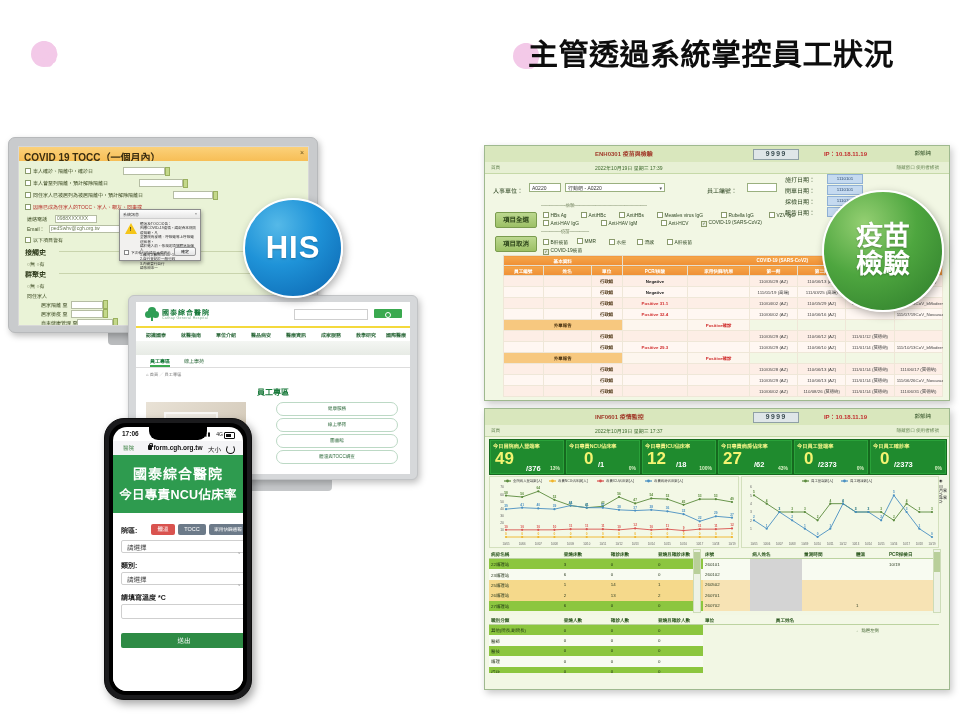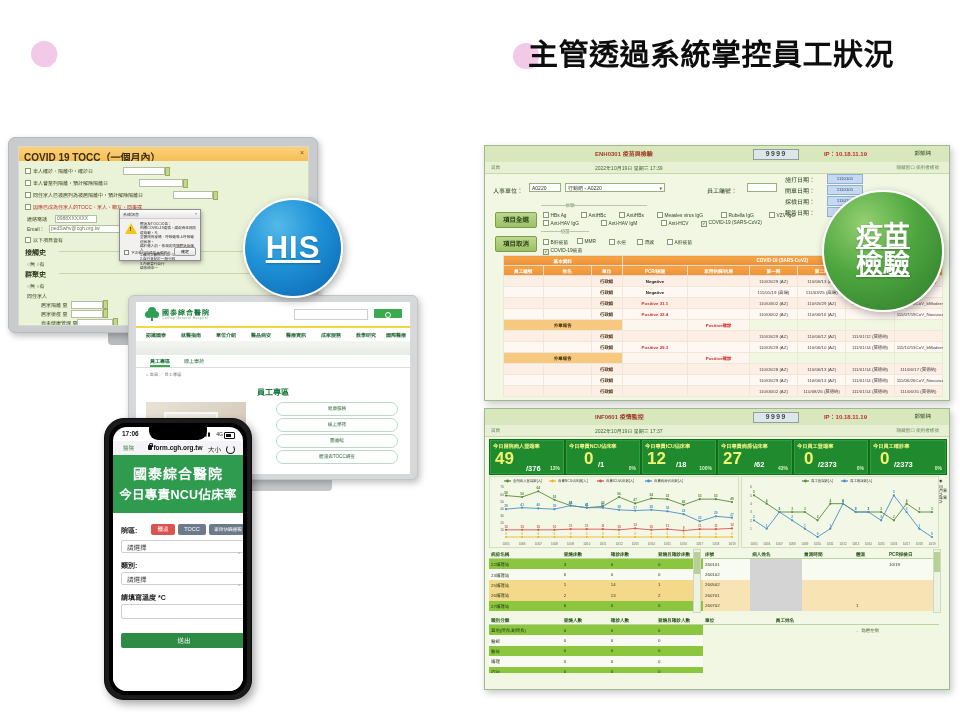--- a/index.html
+++ b/index.html
@@ -201,21 +201,21 @@
   .dt th{font-size:4.6px;font-weight:bold;color:#2f5a22;background:#f3f8e6;border-bottom:1px solid #bcd3a0;padding:1.5px 2px;text-align:left;}
   .dt td{font-size:4.4px;color:#2c3c22;padding:1.2px 2px;height:8px;}
   .dt tr.g td{background:#8cc63f;color:#223814;}
   .dt tr.y td{background:#f5d98b;}
   .dt tr.w td{background:#f8fbf1;}
   .scrollbar{position:absolute;width:5px;background:#edf2e5;border:1px solid #cddcb8;}
   .scrollbar .thumb{position:absolute;left:0;width:100%;background:#b9cf9a;}
 
   
   .badge{position:absolute;border-radius:50%;display:flex;align-items:center;justify-content:center;
-    flex-direction:column;text-align:right;box-shadow:2px 3px 8px rgba(0,0,0,.3);color:#fff;font-weight:bold;text-decoration:underline;}
+    flex-direction:column;text-align:right;box-shadow:2px 3px 8px rgba(0,0,0,.3);color:#fff;font-weight:bold;}
   .badge.blue{background:radial-gradient(circle at 34% 26%,#55b9e8 0%,#1f93d8 42%,#0a63ae 100%);
     border:2.5px solid #ffffff;}
   .badge.green{background:radial-gradient(circle at 34% 26%,#94cf72 0%,#4ea63f 45%,#2c7a2a 100%);
     border:2.5px solid #ffffff;}
   .badge span{display:block;line-height:1.02;text-shadow:0 1px 2px rgba(0,0,0,.25);}
 
   .b-his{left:243px;top:198px;width:96px;height:96px;font-size:31px;letter-spacing:1px;}
   .b-web{left:352px;top:457px;width:100px;height:100px;font-size:34px;}
   .b-app{left:234px;top:597px;width:104px;height:104px;font-size:31px;letter-spacing:1px;}
   .b-vac{left:822px;top:190px;width:118px;height:118px;font-size:27px;}

